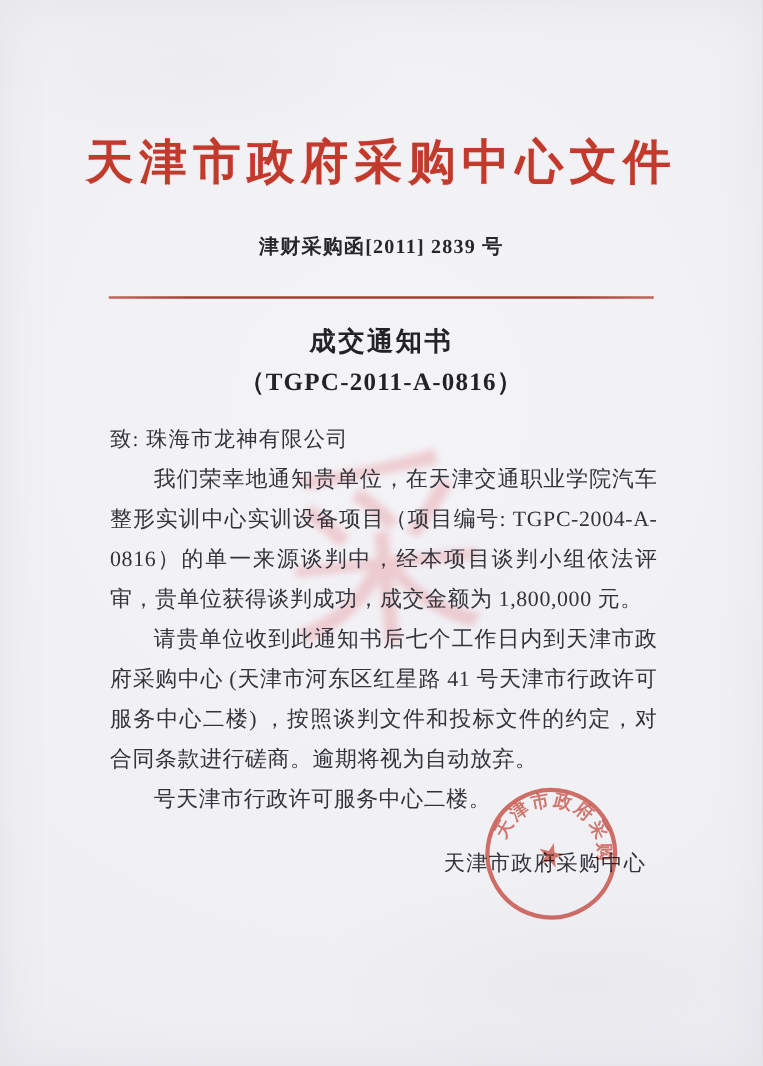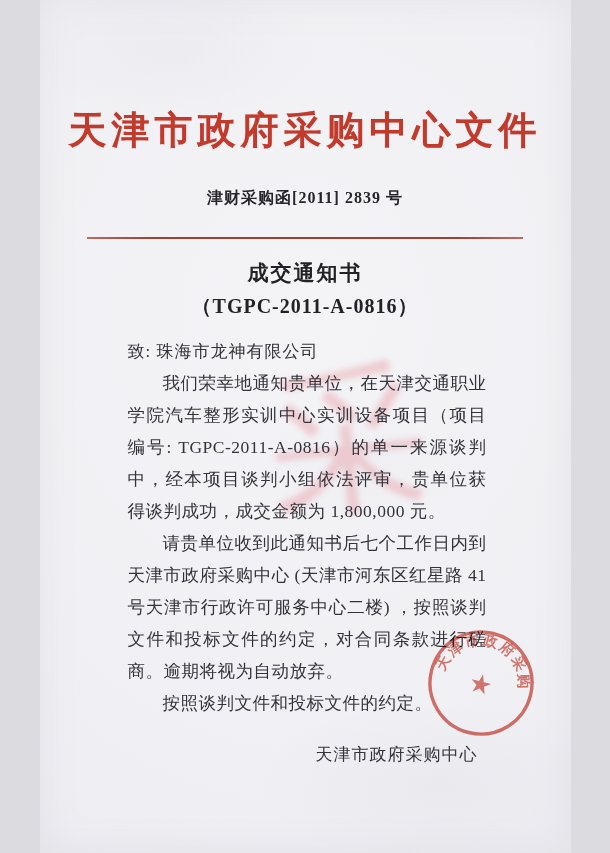--- a/index.html
+++ b/index.html
@@ -3,21 +3,21 @@
 <meta charset="utf-8">
 <style>
   html, body {
     margin: 0;
     padding: 0;
     background: #dcdce0;
     font-family: "Liberation Serif", "DejaVu Serif", serif;
   }
   .scan {
     position: relative;
-    width: 531px;
+    width: 610px;
     height: 853px;
     margin: 0 auto;
     overflow: hidden;
     color: #33333a;
     background:
       radial-gradient(130% 95% at 50% 38%, #f4f4f7 0%, #f0f0f4 55%, #eaeaef 100%);
     box-shadow: inset 0 0 40px rgba(120,120,135,0.10);
   }
   
   .scan::after {
@@ -142,23 +142,23 @@
 
   <div class="red-divider"></div>
 
   <div class="notice-title">成交通知书</div>
 
   <div class="notice-code">（TGPC-2011-A-0816）</div>
 
   <div class="recipient">致: 珠海市龙神有限公司</div>
 
   <div class="body-text">
-    <p>我们荣幸地通知贵单位，在天津交通职业学院汽车整形实训中心实训设备项目（项目编号: TGPC-2011-A-0816）的单一来源谈判中，经本项目谈判小组依法评审，贵单位获得谈判成功，成交金额为 1,800,000 元。</p>
+    <p>我们荣幸地通知贵单位，在天津交通职业学院汽车整形实训中心实训设备项目（项目编号: TGPC-2004-A-0816）的单一来源谈判中，经本项目谈判小组依法评审，贵单位获得谈判成功，成交金额为 1,800,000 元。</p>
     <p>请贵单位收到此通知书后七个工作日内到天津市政府采购中心 (天津市河东区红星路 41 号天津市行政许可服务中心二楼) ，按照谈判文件和投标文件的约定，对合同条款进行磋商。逾期将视为自动放弃。</p>
-    <p>按照谈判文件和投标文件的约定。</p>
+    <p>号天津市行政许可服务中心二楼。</p>
   </div>
 
   <div class="signature">
     <div>天津市政府采购中心</div>
   </div>
 
   <svg class="seal" viewBox="0 0 114 114" xmlns="http://www.w3.org/2000/svg">
     <circle cx="57" cy="57" r="51" fill="none" stroke="#cf4437" stroke-width="3.4" opacity="0.85"></circle>
     <path id="sealArc" d="M 19,57 A 38,38 0 0 1 95,57" fill="none"></path>
     <text font-size="14.5" fill="#cf4437" opacity="0.8" letter-spacing="2" font-weight="bold" font-family="Liberation Serif, serif">

